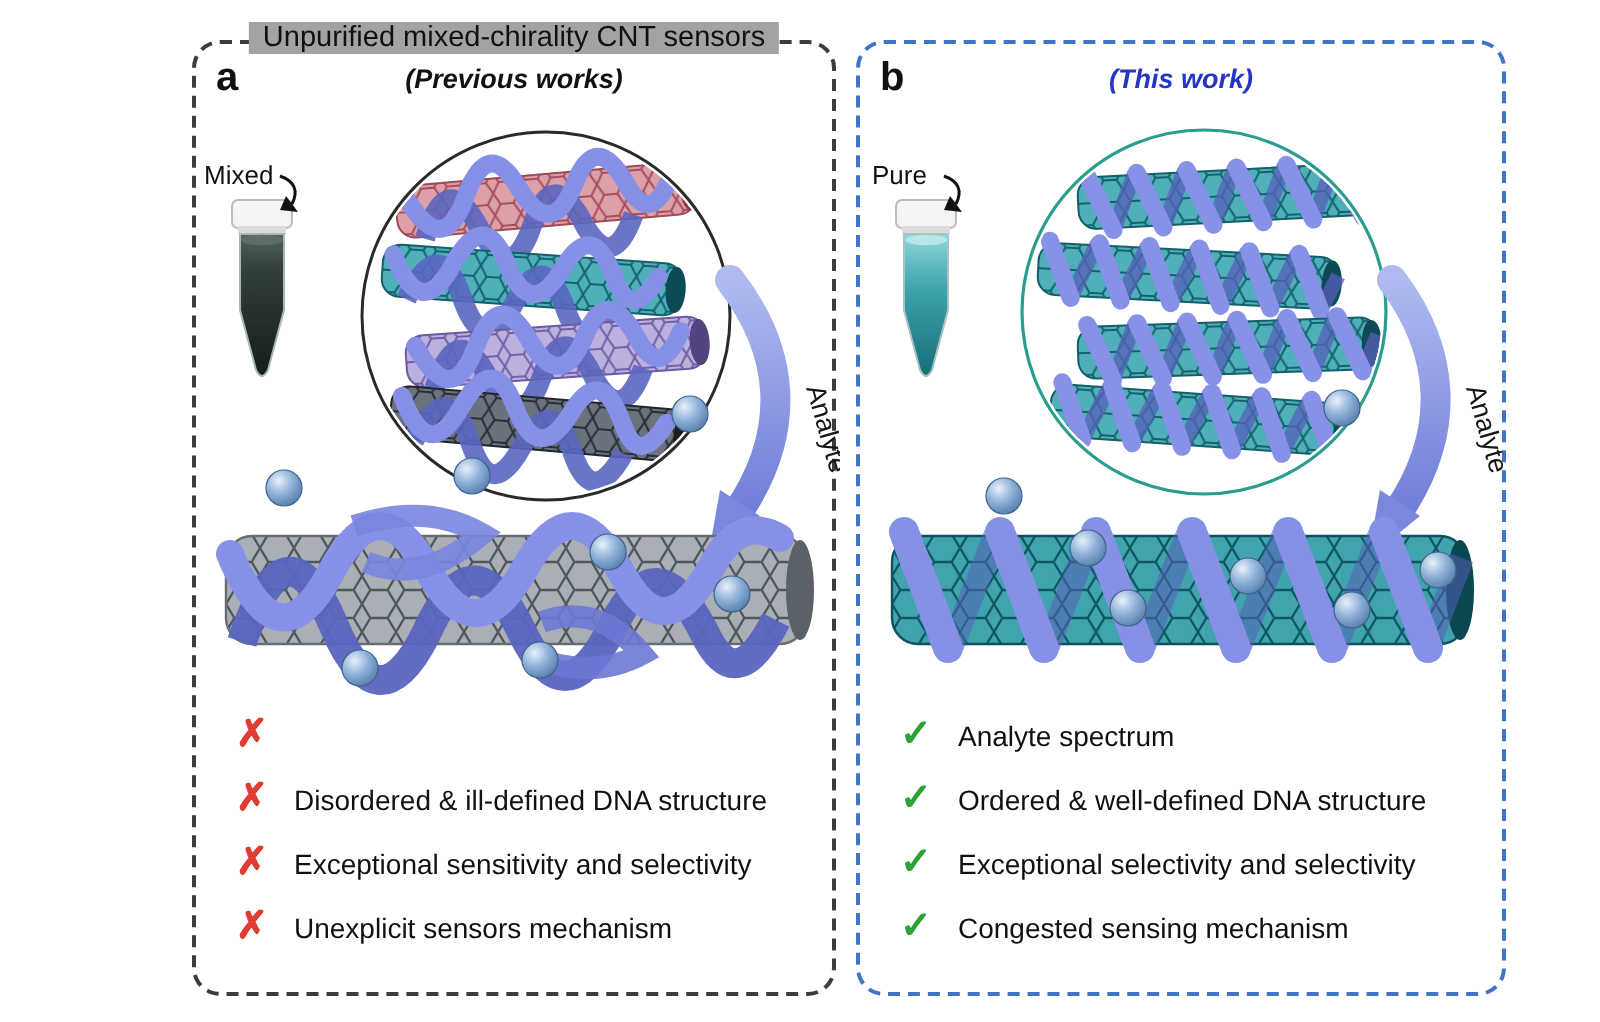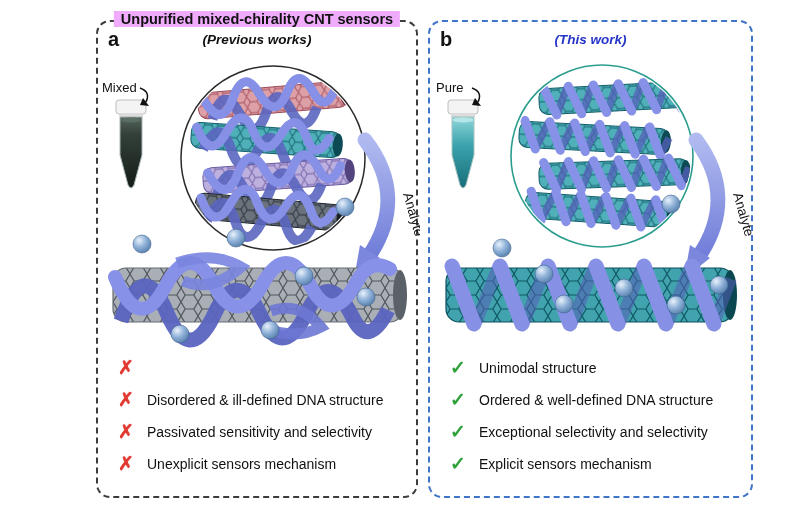--- a/index.html
+++ b/index.html
@@ -7,21 +7,21 @@
   body {
     width:800px; height:511px; position:relative; overflow:hidden;
     font-family:"Liberation Sans", sans-serif; color:#111;
   }
   .stage { position:absolute; inset:0; width:800px; height:511px; }
   .panel { position:absolute; top:20px; height:478px; border-radius:14px; background:#fff; }
   .panel-left  { left:96px;  width:322px; border:2px dashed #3c3c3c; }
   .panel-right { left:428px; width:325px; border:2px dashed #3f74c8; }
   .panel-title {
     position:absolute; top:-11px; left:50%; transform:translateX(-50%);
-    background:#f0abfc; padding:0 7px; font-weight:bold; font-size:14.5px;
+    background:#a3a3a3; padding:0 7px; font-weight:normal; font-size:14.5px;
     white-space:nowrap; color:#111;
   }
   .panel-subtitle {
     position:absolute; top:10px; left:0; width:100%; text-align:center;
     font-weight:bold; font-style:italic; font-size:13.5px; color:#111;
   }
   .panel-right .panel-subtitle { color:#2634c8; }
   .panel-letter {
     position:absolute; top:6px; left:10px; font-weight:bold; font-size:20px; color:#111;
   }
@@ -158,21 +158,21 @@
     <div class="checklist">
       <div class="check-item">
         <span class="mark cross">✗</span>
       </div>
       <div class="check-item">
         <span class="mark cross">✗</span>
         <span>Disordered &amp; ill-defined DNA structure</span>
       </div>
       <div class="check-item">
         <span class="mark cross">✗</span>
-        <span>Passivated sensitivity and selectivity</span>
+        <span>Exceptional sensitivity and selectivity</span>
       </div>
       <div class="check-item">
         <span class="mark cross">✗</span>
         <span>Unexplicit sensors mechanism</span>
       </div>
     </div>
   </div>
 
   <div class="panel panel-right">
     <div class="panel-subtitle">(This work)</div>
@@ -297,30 +297,30 @@
         <use href="#pRball" xlink:href="#pRball" transform="translate(134 252)"></use>
         <use href="#pRball" xlink:href="#pRball" transform="translate(194 236)"></use>
         <use href="#pRball" xlink:href="#pRball" transform="translate(246 253)"></use>
         <use href="#pRball" xlink:href="#pRball" transform="translate(289 233)"></use>
       </g>
     </svg>
 
     <div class="checklist">
       <div class="check-item">
         <span class="mark check">✓</span>
-        <span>Unimodal structure</span>
+        <span>Analyte spectrum</span>
       </div>
       <div class="check-item">
         <span class="mark check">✓</span>
         <span>Ordered &amp; well-defined DNA structure</span>
       </div>
       <div class="check-item">
         <span class="mark check">✓</span>
         <span>Exceptional selectivity and selectivity</span>
       </div>
       <div class="check-item">
         <span class="mark check">✓</span>
-        <span>Explicit sensors mechanism</span>
+        <span>Congested sensing mechanism</span>
       </div>
     </div>
   </div>
 
 </div>
 
 </body></html>

